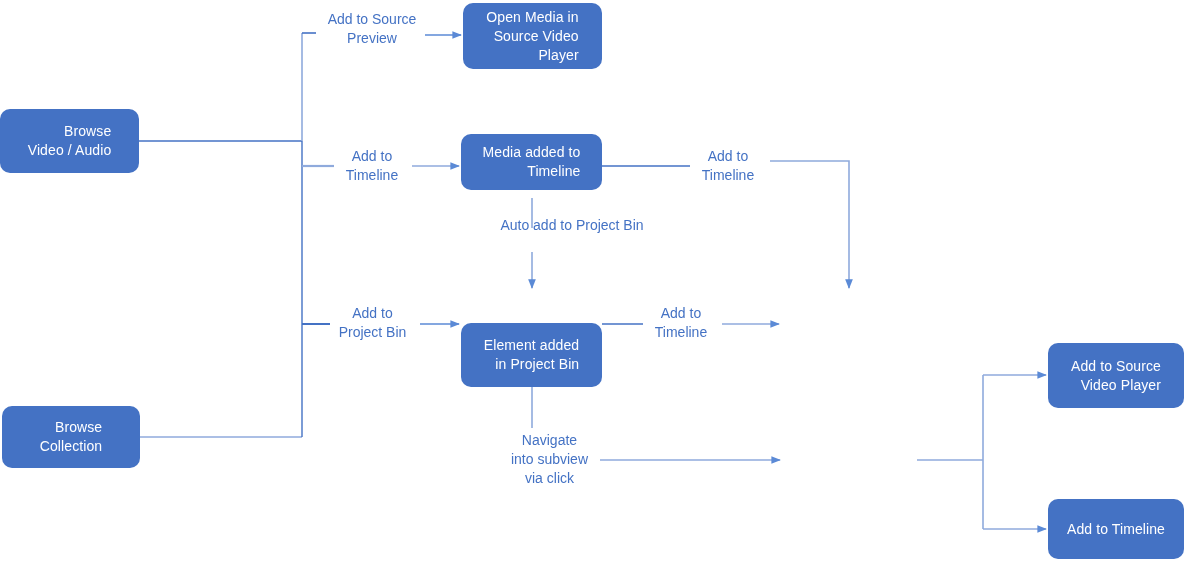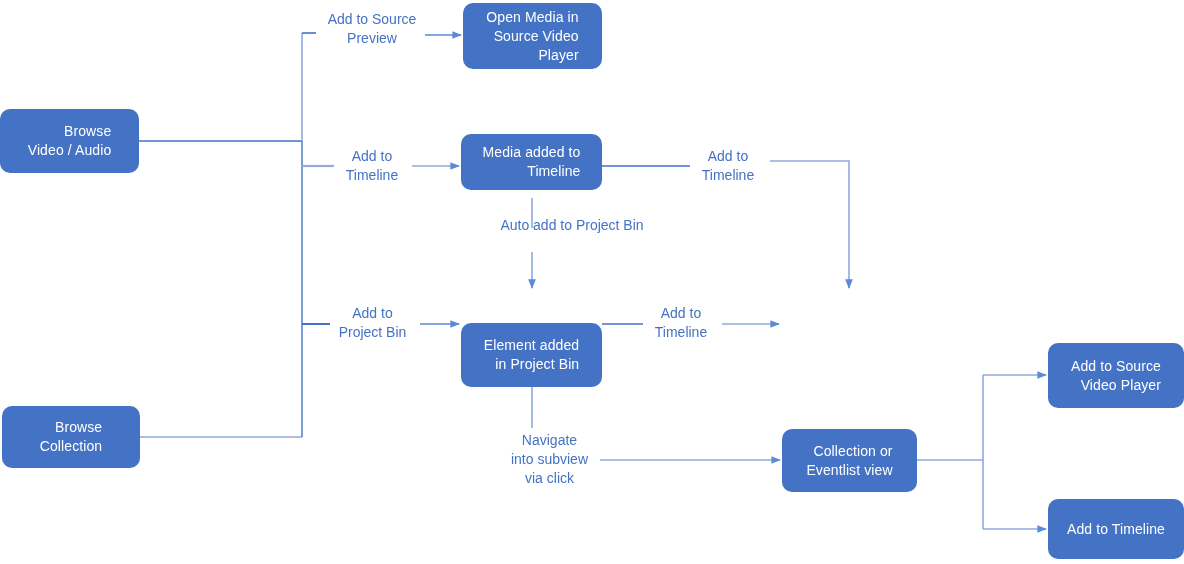--- a/index.html
+++ b/index.html
@@ -123,24 +123,20 @@
     <span>Media added to
 Timeline</span>
   </div>
 
   <div class="node" style="left:461px; top:292px; width:141px; height:64px;margin-top:31px;">
     <span>Element added
 in Project Bin</span>
   </div>
 
 
-  <div class="node" style="left:782px; top:429px; width:135px; height:63px;">
-    <span>Collection or
-Eventlist view</span>
-  </div>
 
   <div class="node" style="left:1048px; top:343px; width:136px; height:65px;">
     <span>Add to Source
 Video Player</span>
   </div>
 
   <div class="node" style="left:1048px; top:499px; width:136px; height:60px;">
     <span>Add to Timeline</span>
   </div>
 

